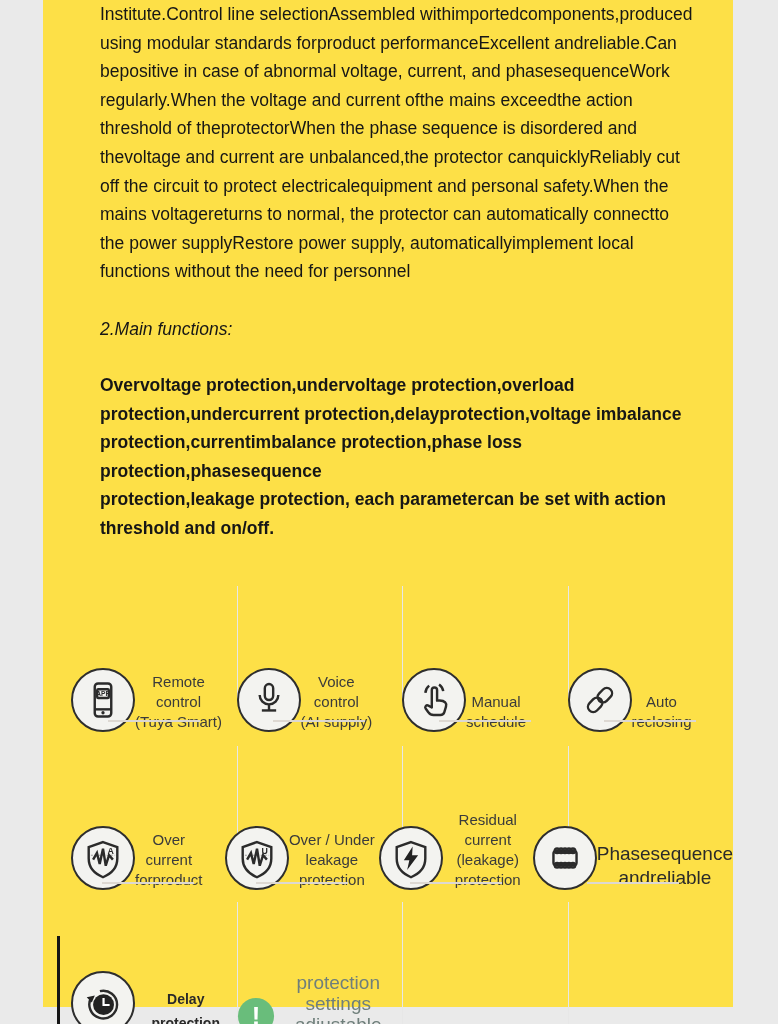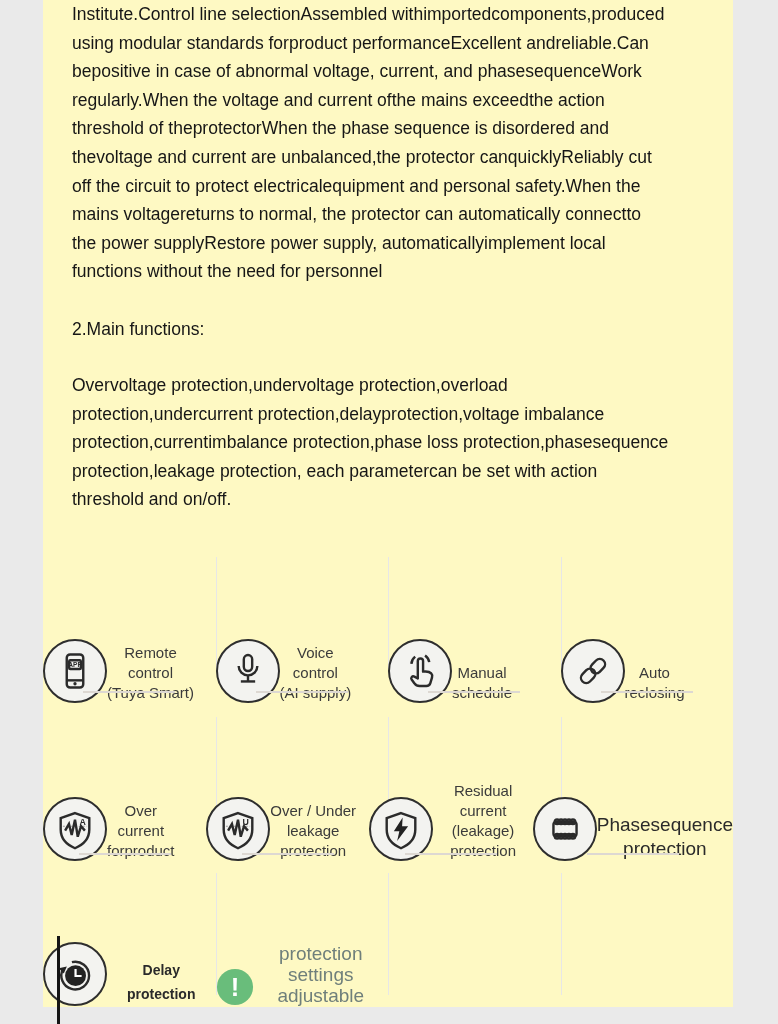--- a/index.html
+++ b/index.html
@@ -1,25 +1,25 @@
 <!DOCTYPE html>
 <html><head>
 <meta charset="utf-8">
 <style>
   * { margin:0; padding:0; box-sizing:border-box; }
   html,body { width:778px; height:1024px; }
   body { font-family:"Liberation Sans", sans-serif; }
   .page { position:relative; width:778px; height:1024px; background:#eaeaea; overflow:hidden; }
-  .content { position:absolute; left:43px; top:0; width:690px; height:1007px; background:#fef9c3; }
+  .content { position:absolute; left:43px; top:0; width:690px; height:1007px; background:#fde047;padding-left:28px; }
   .body-text {
     margin:0 29px; font-size:17.5px; line-height:28.6px; color:#161616;
     white-space:pre-line; letter-spacing:0px;
   }
-  .heading { margin-top:29px; }
-  .p2 { margin-top:27.5px; }
+  .heading { margin-top:29px;font-style:italic; }
+  .p2 { margin-top:27.5px;font-weight:bold; }
   .grid-rows { margin-top:37px; }
   .grid-row { position:relative; display:grid; grid-template-columns:repeat(4,1fr); }
   .row1 { height:152px; }
   .row2 { height:158px; }
   .row3 { height:145px; }
   .divider { position:absolute; width:1px; background:#e7e7e7; }
   .row1 .divider { top:6px; height:112px; }
   .row2 .divider { top:14px; height:134px; }
   .row3 .divider { top:12px; height:122px; }
   .d1 { left:25%; } .d2 { left:50%; } .d3 { left:75%; }
@@ -200,21 +200,21 @@
                   <circle cx="27.2" cy="13.5" r="2.1"></circle>
                 <circle cx="12.8" cy="26.5" r="2.1"></circle>
                   <circle cx="16.4" cy="26.5" r="2.1"></circle>
                   <circle cx="20" cy="26.5" r="2.1"></circle>
                   <circle cx="23.6" cy="26.5" r="2.1"></circle>
                   <circle cx="27.2" cy="26.5" r="2.1"></circle>
               </g>
             </svg>
           </div>
           <div class="label big">Phasesequence
-protection</div>
+andreliable</div>
           <div class="underline"></div>
         </div>
       </div>
 
       <div class="grid-row row3">
         <div class="divider d1"></div>
         <div class="divider d2"></div>
         <div class="divider d3"></div>
 
 

